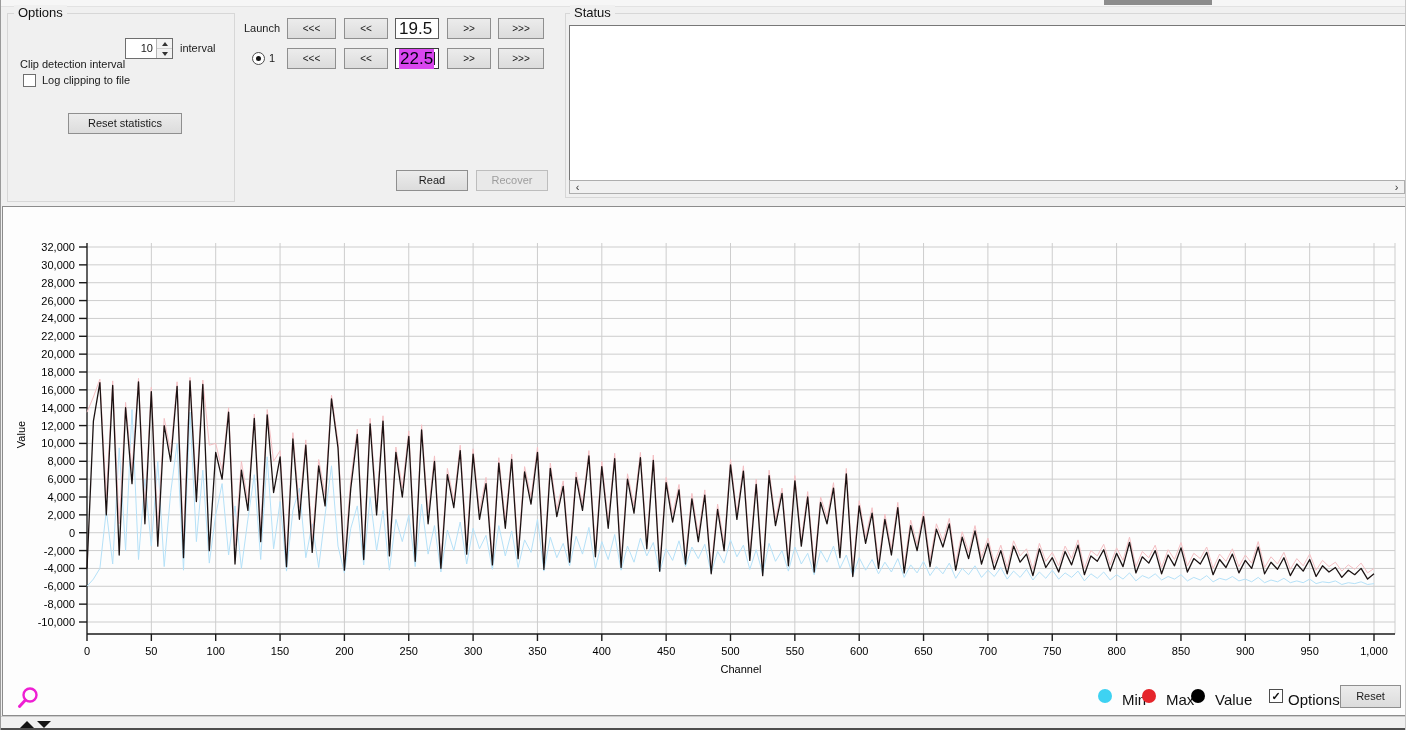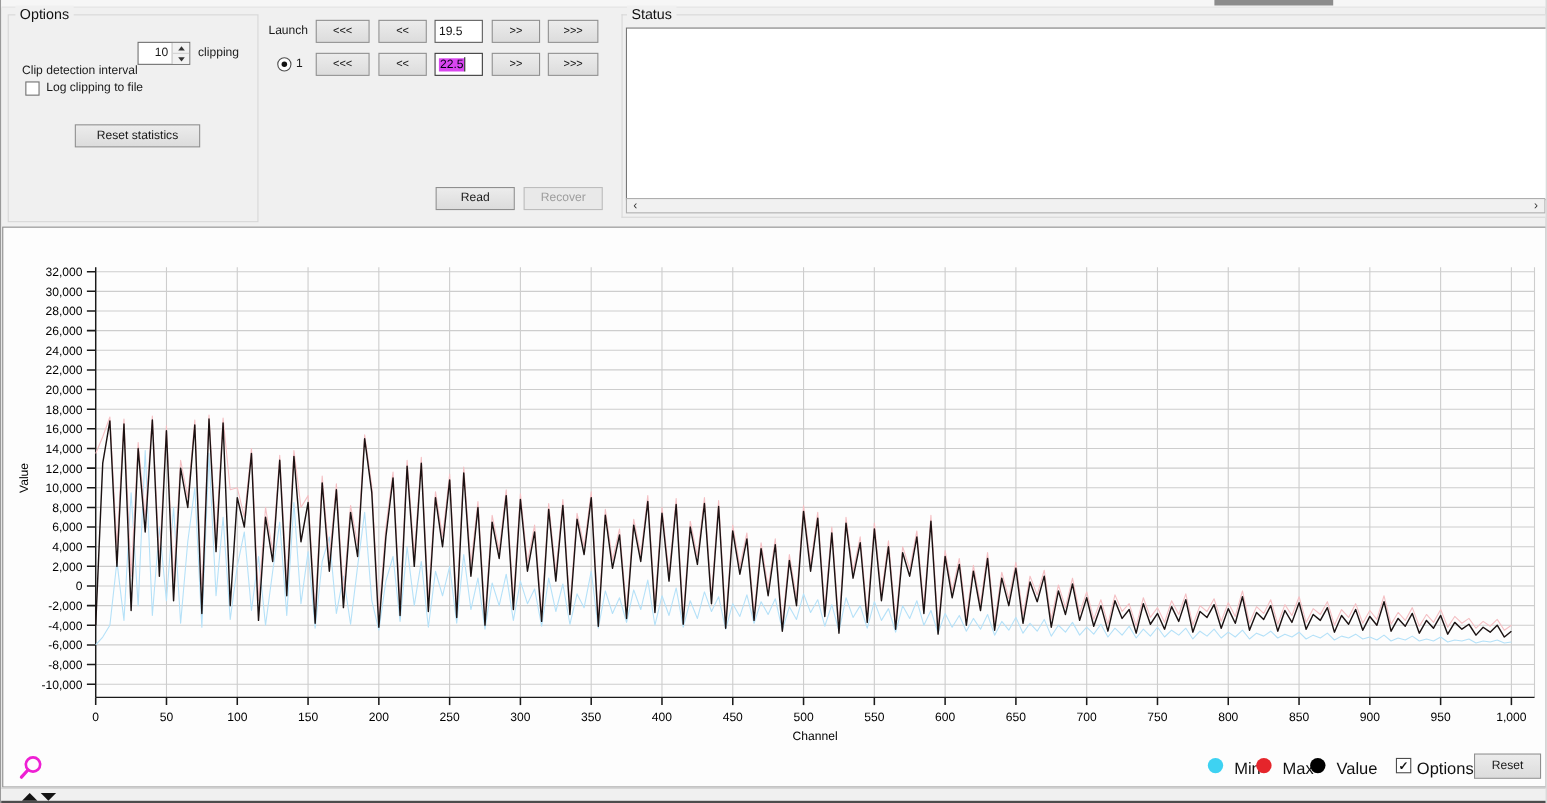--- a/index.html
+++ b/index.html
@@ -25,21 +25,21 @@
     border:1px solid #8f8f8f;
     color:#1a1a1a;font-size:11px;font-family:"Liberation Sans",sans-serif;
     display:flex;align-items:center;justify-content:center;
     padding:0;line-height:1;
   }
   .btn.chev{font-size:10px;letter-spacing:0px;}
   .btn[data-disabled="true"]{color:#9d9d9d;border-color:#bdbdbd;background:#e9e9e9;}
   
   .tinput{
     position:absolute;box-sizing:border-box;background:#fff;
-    border:1px solid #5c5c5c;font-size:11px;padding:0 0 0 3px;
+    border:1px solid #5c5c5c;font-size:17px;padding:0 0 0 3px;
     font-family:"Liberation Sans",sans-serif;color:#111;
     display:flex;align-items:center;
   }
   .tinput input{border:none;outline:none;width:100%;font:inherit;color:inherit;background:transparent;padding:0;}
   .sel{background:#d946ef;color:#001;padding:0 1px;}
   .caret{display:inline-block;width:1px;height:13px;background:#222;margin-left:0px;}
   
   .spin{position:absolute;box-sizing:border-box;background:#fff;border:1px solid #6e6e6e;display:flex;}
   .spin .val{flex:1;text-align:right;padding:3px 3px 0 0;}
   .spin .btns{width:15px;border-left:1px solid #b5b5b5;display:flex;flex-direction:column;}
@@ -88,21 +88,21 @@
       <div class="val">10</div>
       <div class="btns">
         <div class="sb">
             <div class="tri-up"></div>
           </div>
         <div class="sb">
             <div class="tri-dn"></div>
           </div>
       </div>
     </div>
-    <span class="lbl" style="left:172px;top:28px;">clipping</span>
+    <span class="lbl" style="left:172px;top:28px;">interval</span>
     <div class="cbox" style="left:15px;top:60px;"></div>
     <span class="lbl" style="left:34px;top:60px;">Log clipping to file</span>
     <button class="btn" style="left:60px;top:99px;width:114px;height:21px;">Reset statistics</button>
   </div>
 
   <span class="lbl" style="left:243px;top:16px;">Launch</span>
 
   <button class="btn chev" style="left:286px;top:12px;width:49px;height:21px;">&lt;&lt;&lt;</button>
   <button class="btn chev" style="left:343px;top:12px;width:44px;height:21px;">&lt;&lt;</button>
   <div class="tinput" style="left:394px;top:12px;width:44px;height:21px;">

